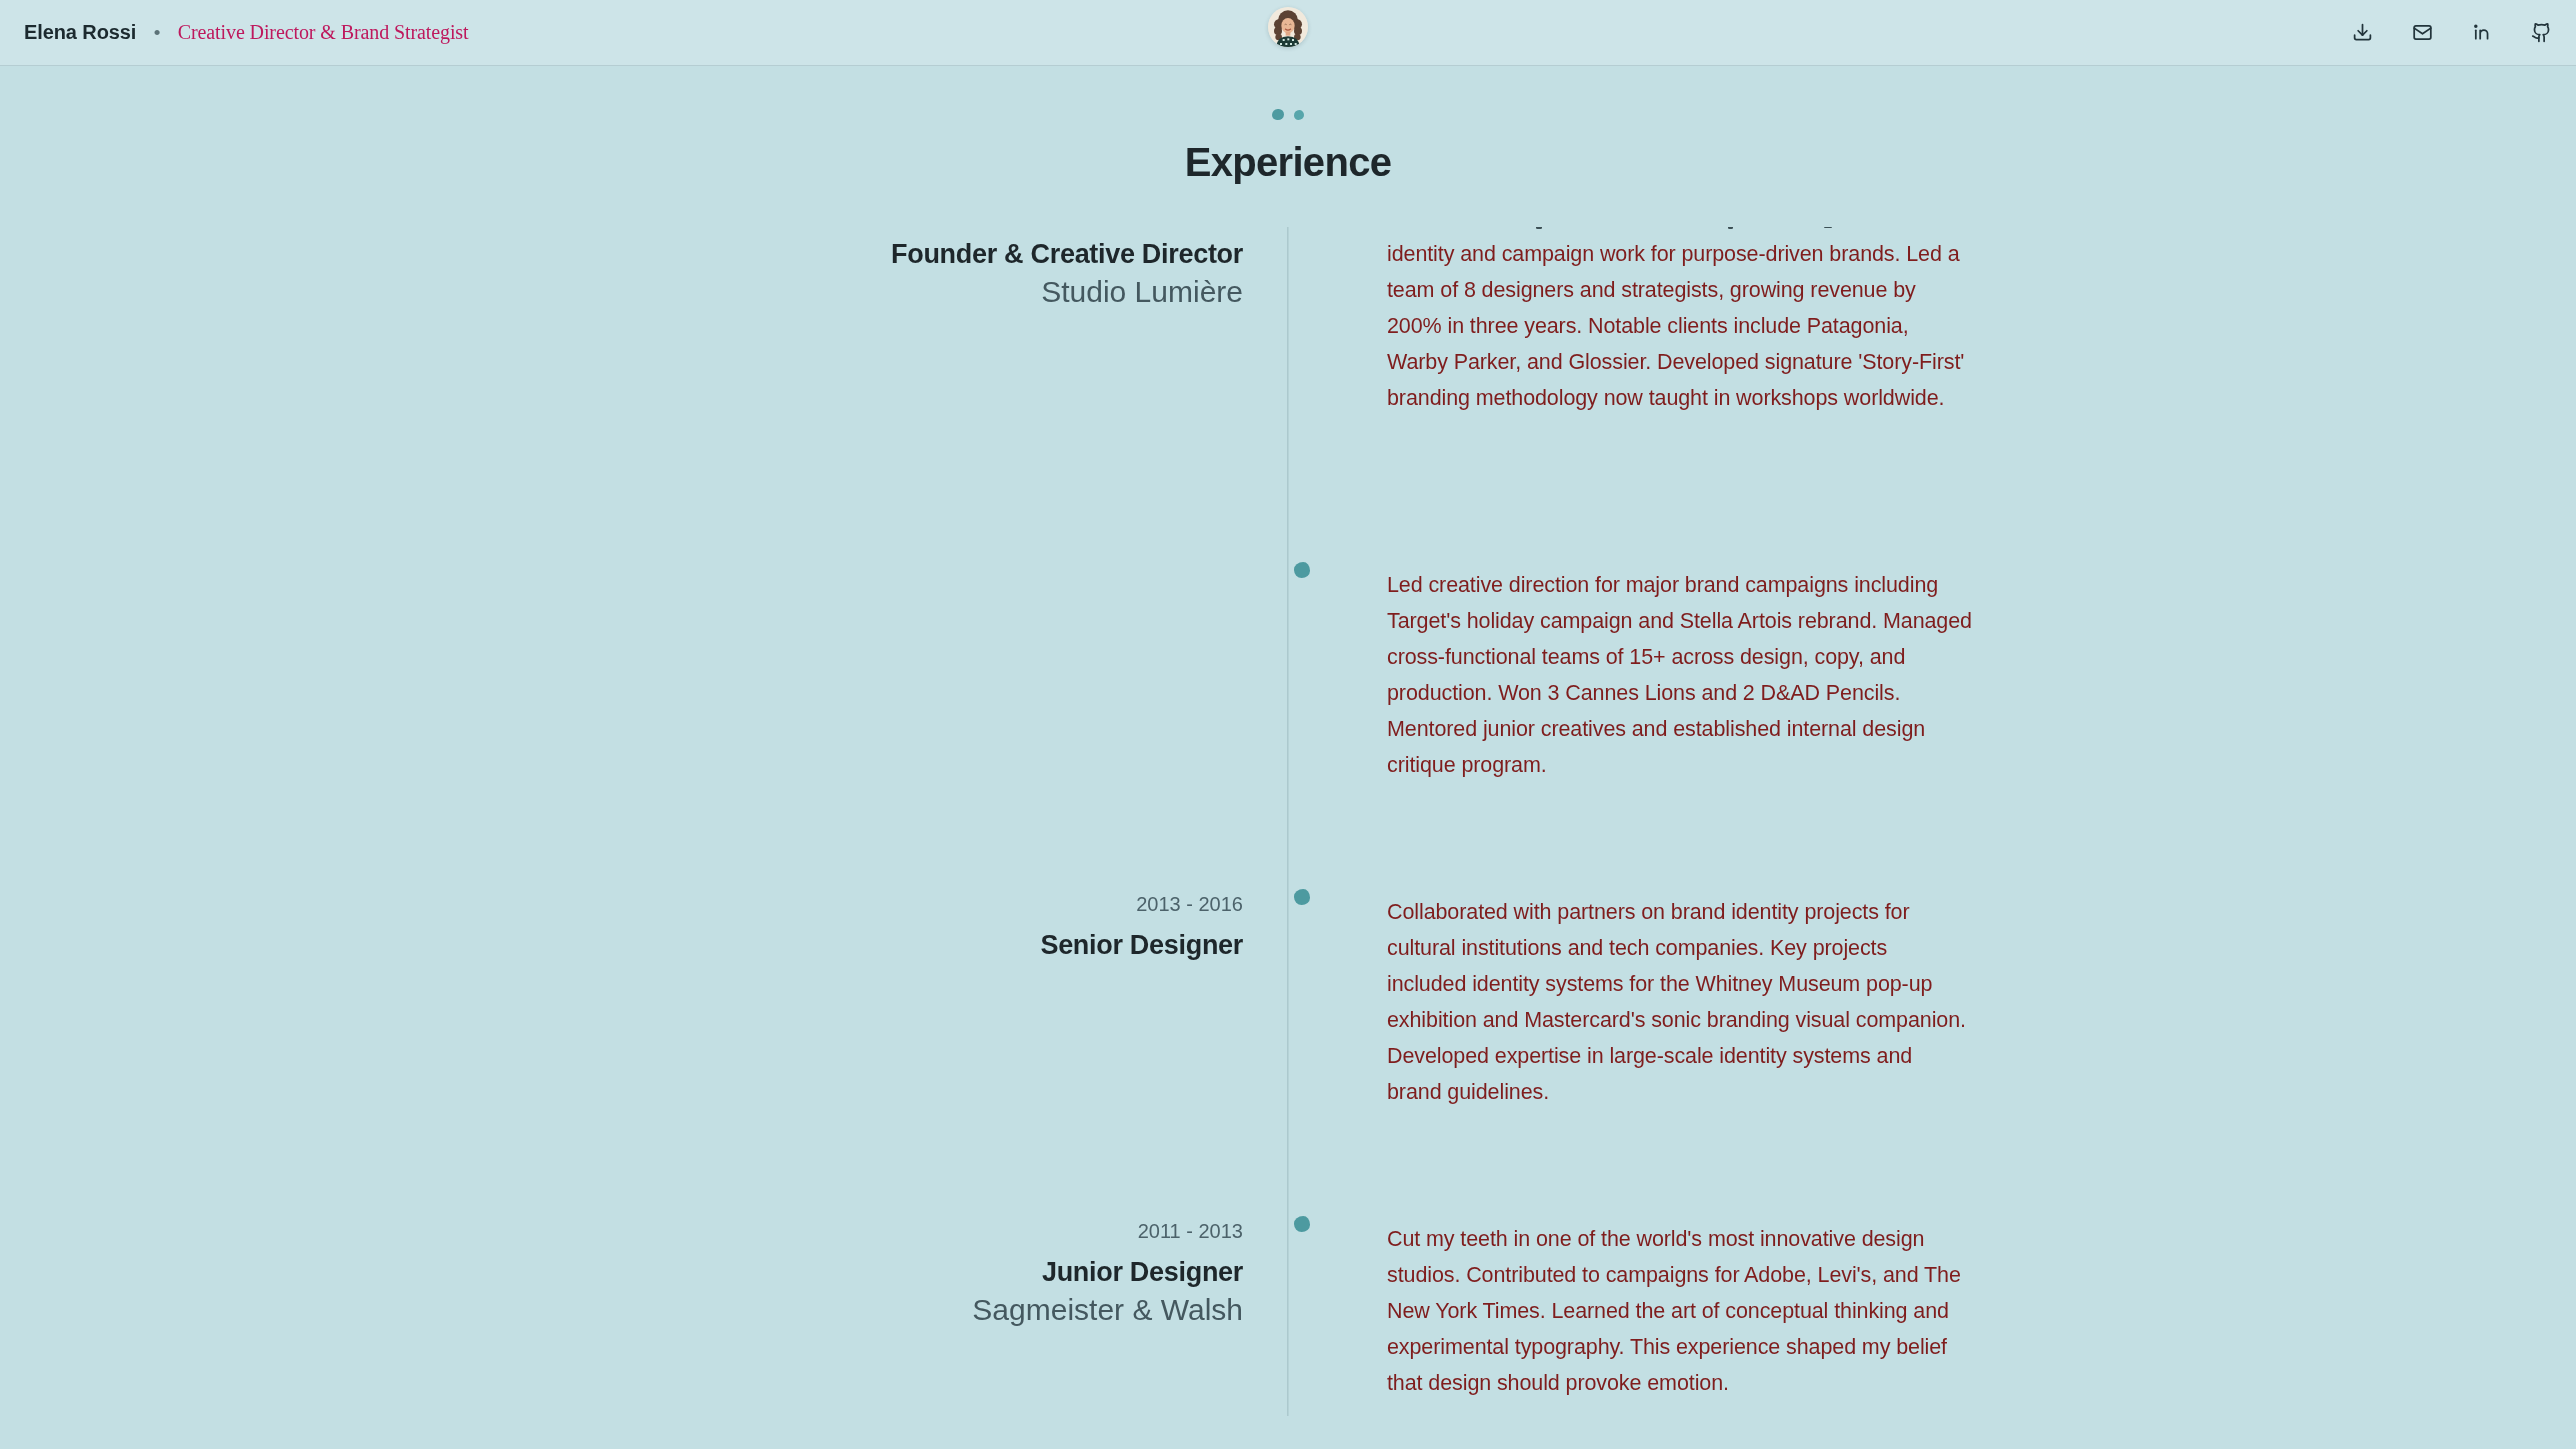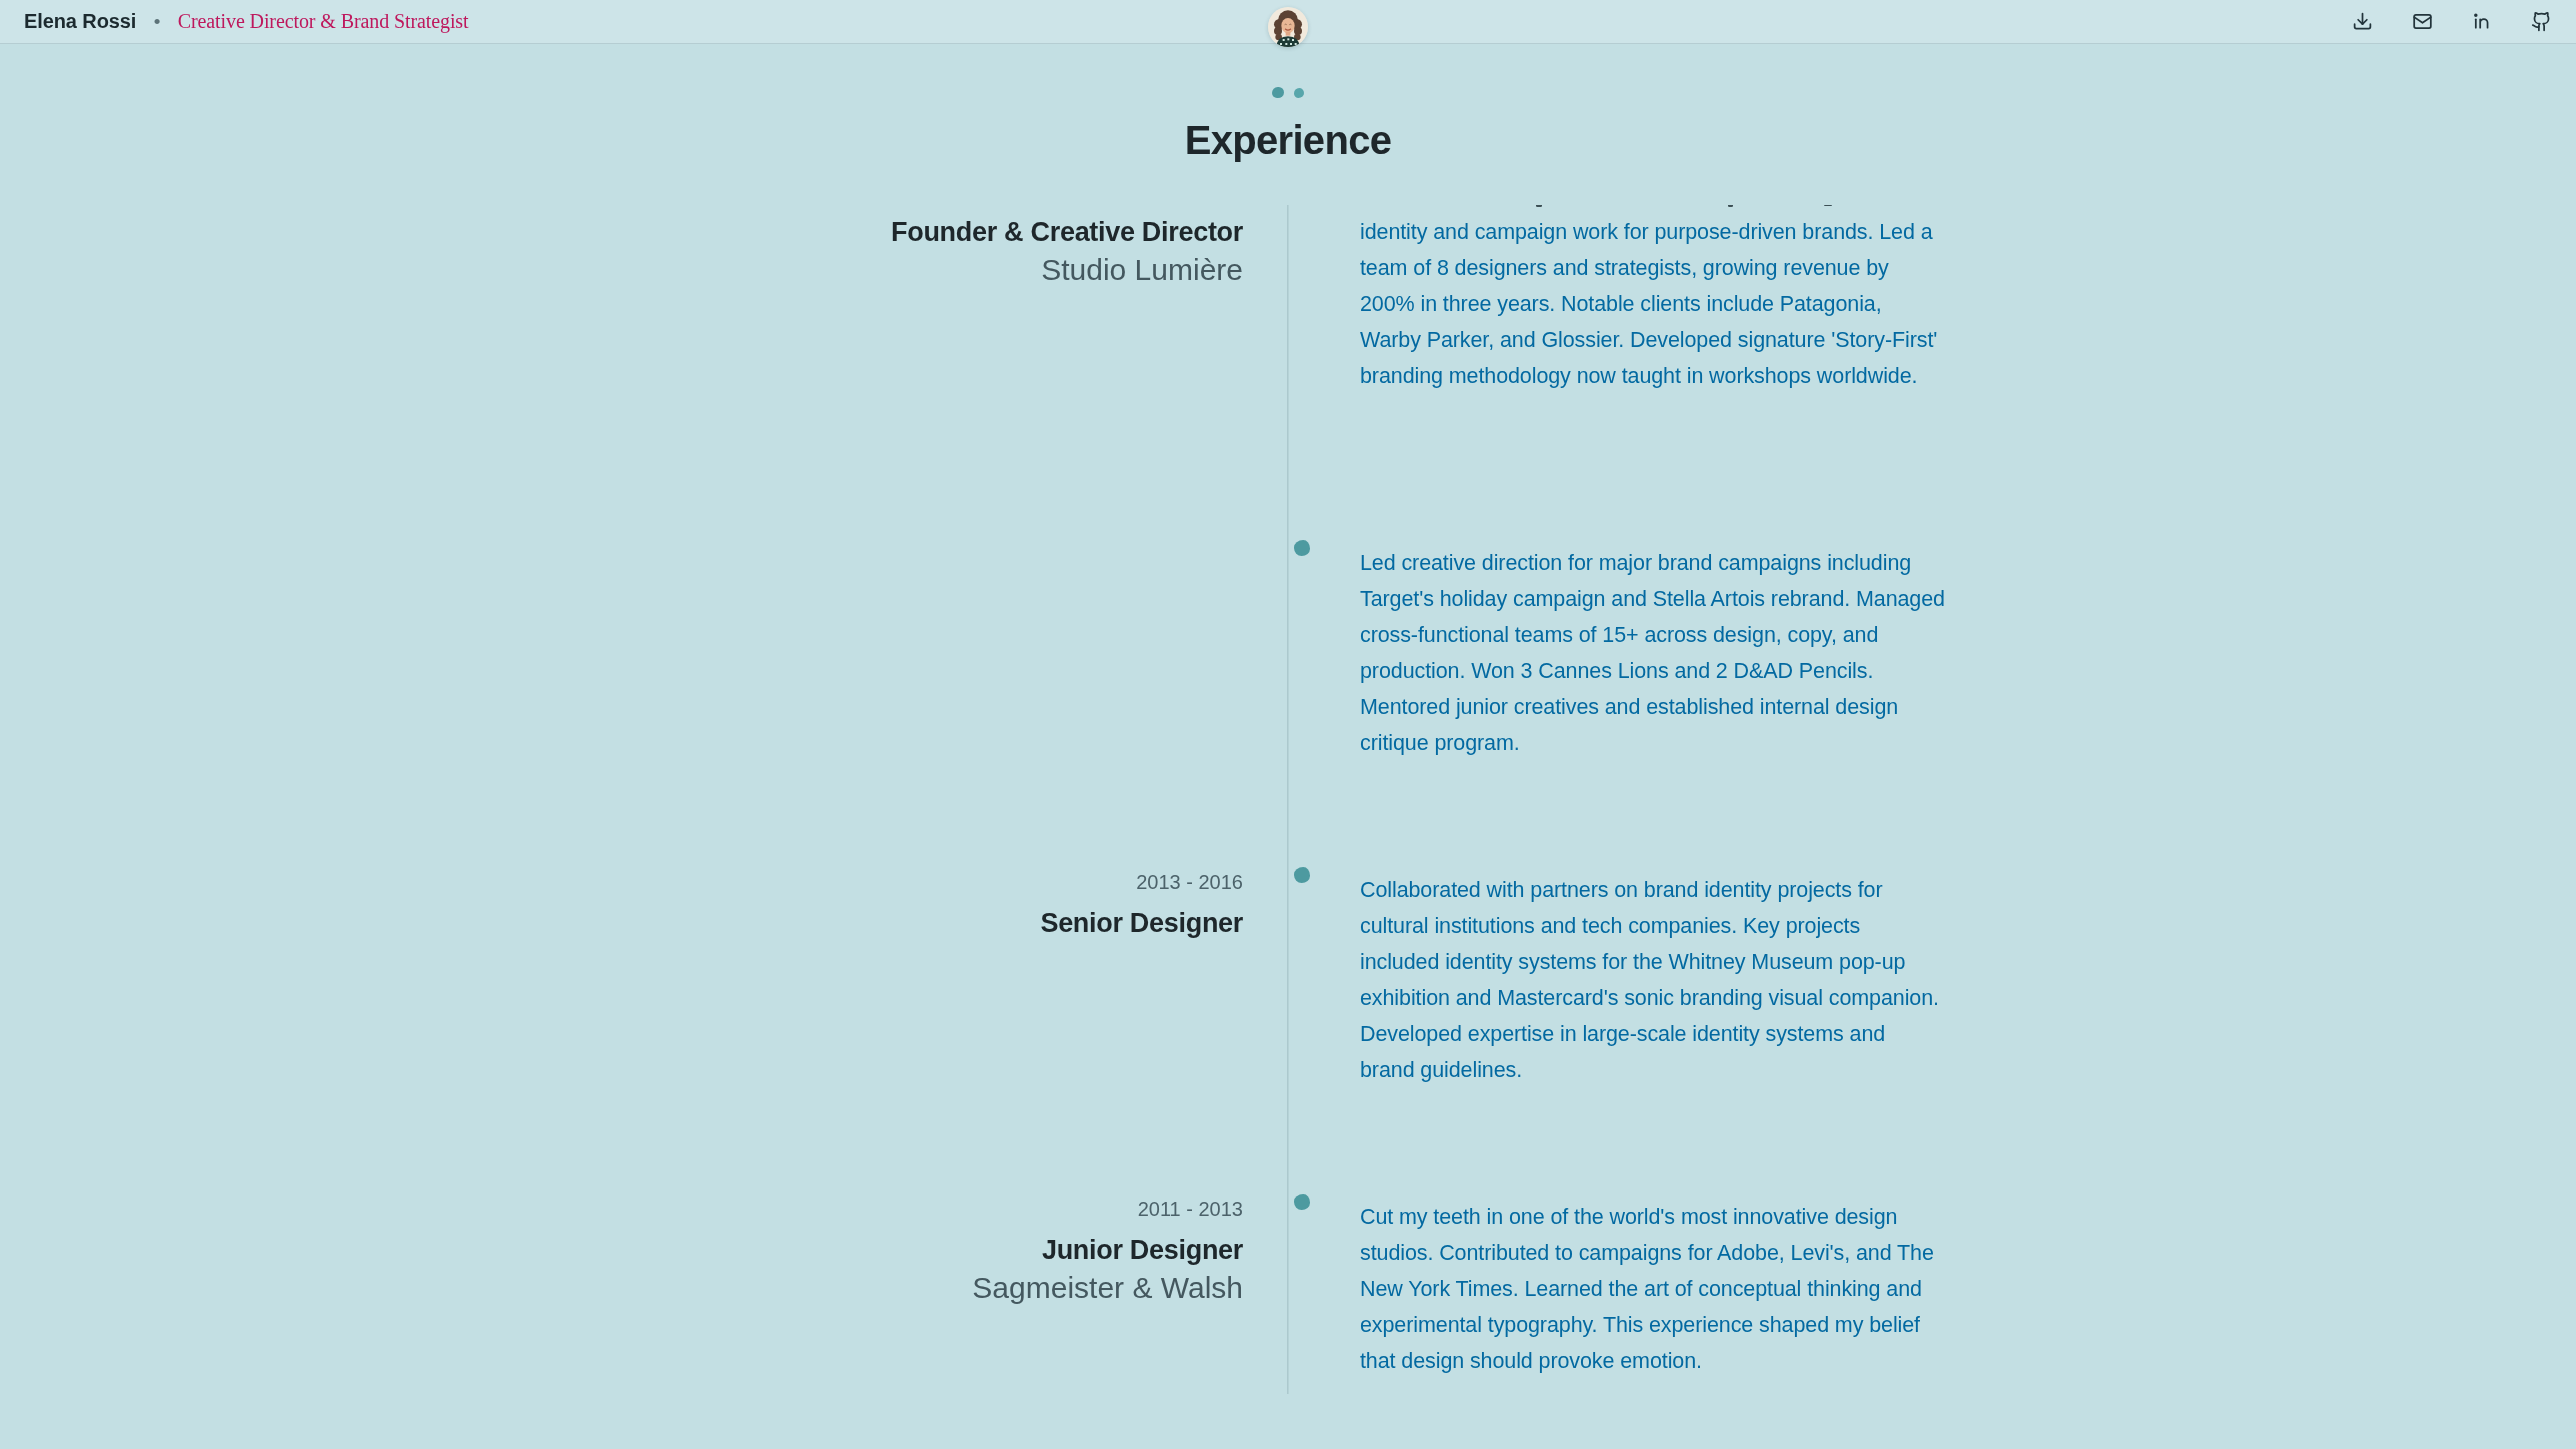--- a/index.html
+++ b/index.html
@@ -8,21 +8,21 @@
     overflow: hidden;
     font-family: "Liberation Sans", sans-serif;
     background: #c3dfe3;
     color: #34464c;
     -webkit-font-smoothing: antialiased;
   }
 
   
   .topbar {
     position: relative;
-    height: 44px;
+    height: 66px;
     display: flex;
     align-items: center;
     justify-content: space-between;
     padding: 0 24px;
     background: #cde4e8;
     border-bottom: 1.3px solid rgba(96,124,130,0.22);
   }
   .topbar-left { display: flex; align-items: baseline; gap: 17.4px; }
   .person-name { font-size: 20px; font-weight: 700; color: #1c2a2f; letter-spacing: -0.1px; }
   .dot-sep { font-size: 19px; color: #5c7278; }
@@ -101,21 +101,22 @@
   }
   .entry--clipped .entry-title { margin-top: 9.4px; }
   .entry-company { margin-top: 6.7px; font-size: 30px; line-height: 28px; color: #44585f; }
 
   .entry-right { grid-column: 3; position: relative; }
   .entry-desc {
     margin-top: 6px;
     max-width: 585px;
     font-size: 21.5px; line-height: 36px;
     letter-spacing: -0.1px;
-    color: #0369a1;
+    color: #7f1d1d;
+    margin-left: 27px;
   }
   .entry--clipped .entry-desc { margin-top: 8.7px; }
 
   
   .clip-remnant { position: absolute; top: -1.3px; left: 0; width: 585px; height: 4px; display: none; }
   .entry--clipped .clip-remnant { display: block; }
   .clip-remnant i {
     position: absolute; top: 0;
     width: 6px; height: 2.7px; border-radius: 1.3px;
     background: #3c5056;

